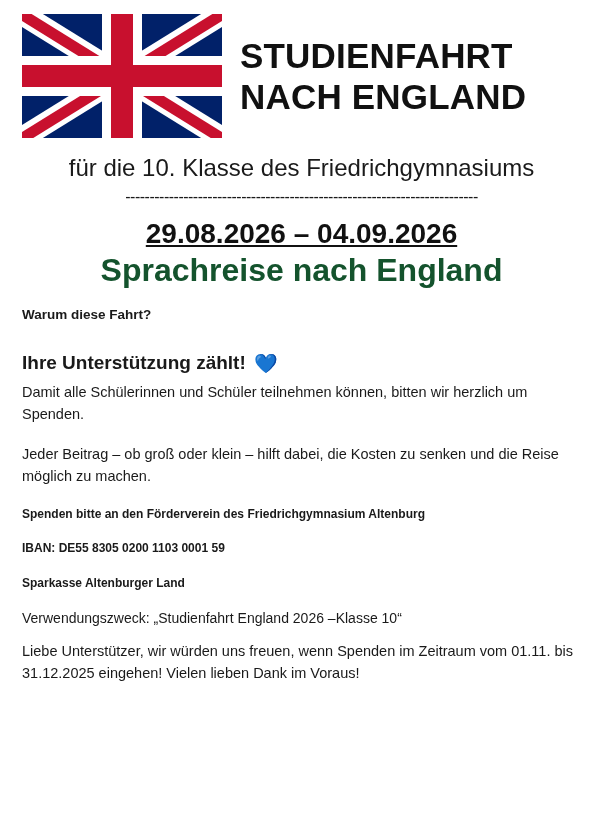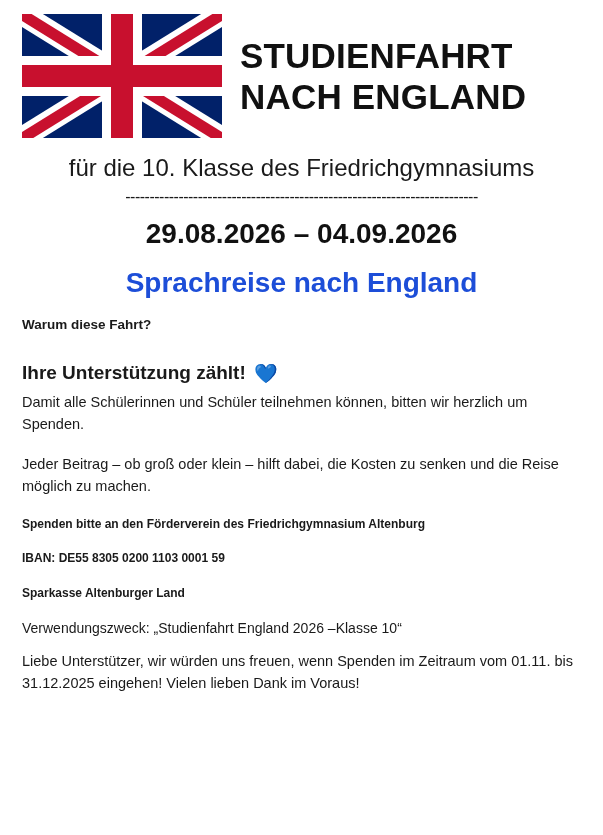--- a/index.html
+++ b/index.html
@@ -121,27 +121,28 @@
     overflow: hidden;
   }
 
   
   .dateline {
     margin-top: 12px;
     text-align: center;
     font-size: 28px;
     font-weight: bold;
     color: #111111;
+    text-decoration: underline;
   }
   .tagline {
-    margin-top: 17px;
-    text-align: center;
-    font-size: 28px;
-    font-weight: bold;
-    color: #1d4ed8;
+    margin-top: 2px;
+    text-align: center;
+    font-size: 32px;
+    font-weight: bold;
+    color: #14532d;
   }
 
   
   .section-head {
     margin-top: 18px;
     font-size: 13.5px;
     font-weight: bold;
   }
   ul.bullets {
     margin: 6px 0 0 0;

